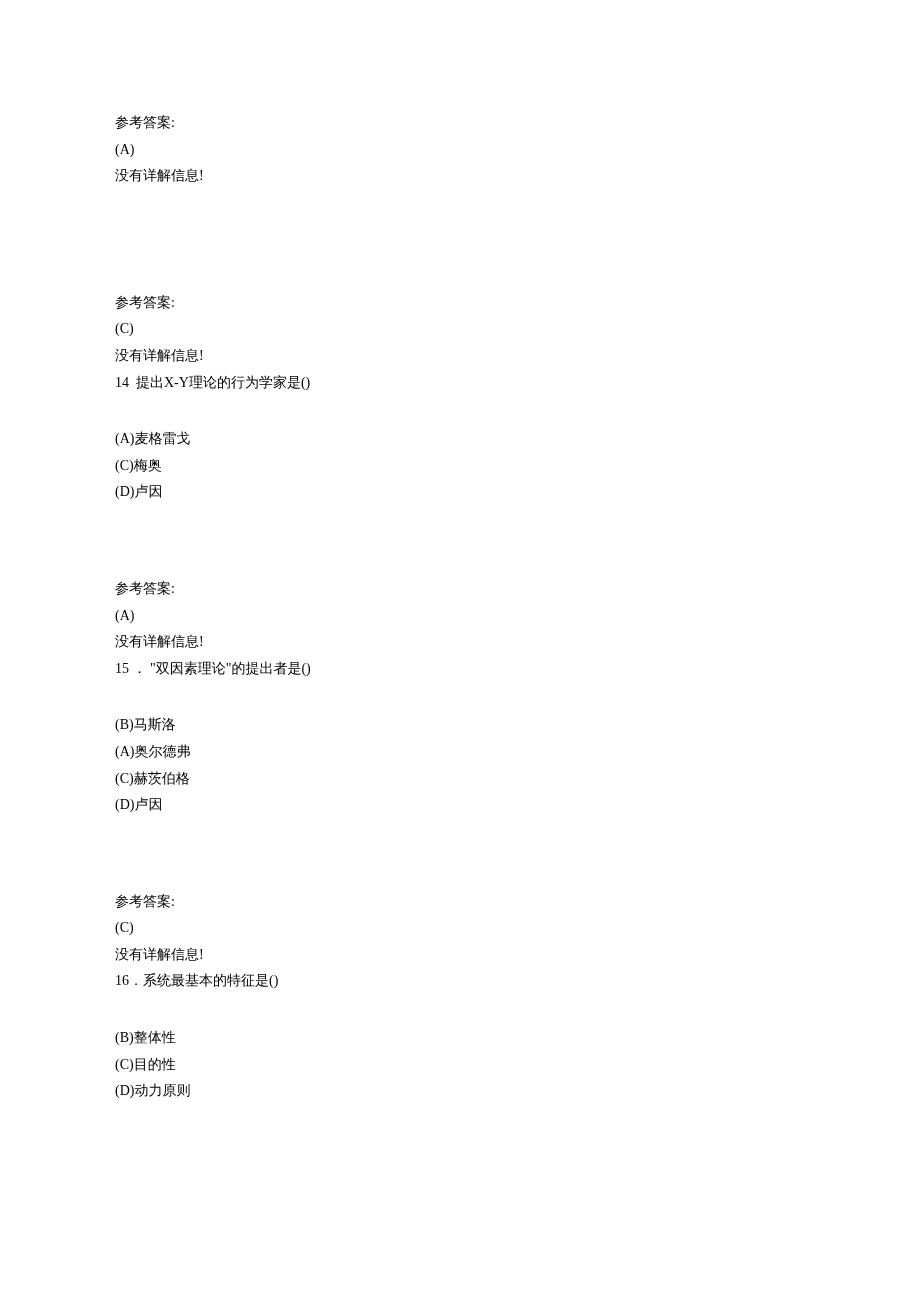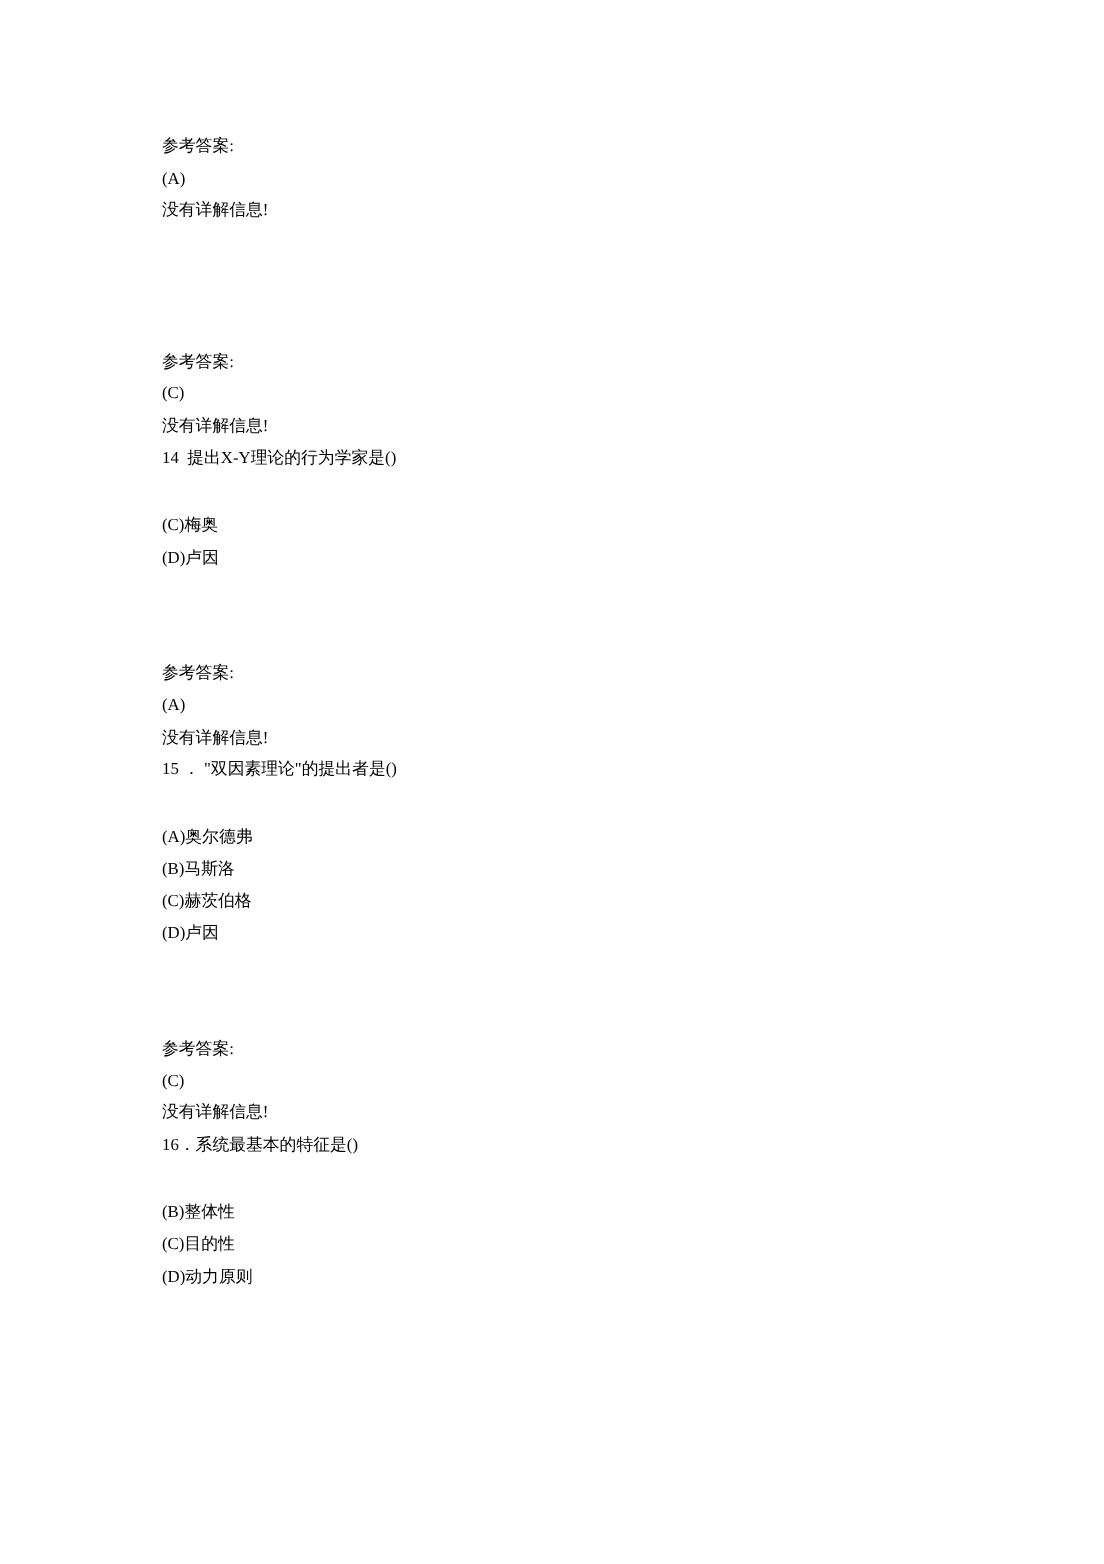--- a/index.html
+++ b/index.html
@@ -10,21 +10,20 @@
     font-size: 14px;
     color: #000000;
     line-height: 1.9;
     width: 920px;
   }
   .page {
     padding: 110px 115px 60px 115px;
   }
   .line {
     white-space: pre-wrap;
-    margin-left: 20px;
   }
   .gap {
     height: 70px;
   }
   .gap-small {
     height: 30px;
   }
 </style>
 </head>
 <body>
@@ -35,31 +34,32 @@
   <div class="line">(A)</div>
   <div class="line">没有详解信息!</div>
   <div class="gap-small"></div>
   <div class="gap"></div>
 
   <div class="line">参考答案:</div>
   <div class="line">(C)</div>
   <div class="line">没有详解信息!</div>
   <div class="line"><span>14</span><span>  </span><span>提出X-Y理论的行为学家是()</span></div>
   <div class="gap-small"></div>
+  <div class="line">(A)麦格雷戈</div>
   <div class="line">(C)梅奥</div>
   <div class="line">(D)卢因</div>
   <div class="gap"></div>
 
   <div class="line">参考答案:</div>
   <div class="line">(A)</div>
   <div class="line">没有详解信息!</div>
   <div class="line"><span>15</span><span> ． </span><span>"双因素理论"的提出者是()</span></div>
   <div class="gap-small"></div>
+  <div class="line">(B)马斯洛</div>
   <div class="line">(A)奥尔德弗</div>
-  <div class="line">(B)马斯洛</div>
   <div class="line">(C)赫茨伯格</div>
   <div class="line">(D)卢因</div>
   <div class="gap"></div>
 
   <div class="line">参考答案:</div>
   <div class="line">(C)</div>
   <div class="line">没有详解信息!</div>
   <div class="line"><span>16</span><span>．</span><span>系统最基本的特征是()</span></div>
   <div class="gap-small"></div>
   <div class="line">(B)整体性</div>

